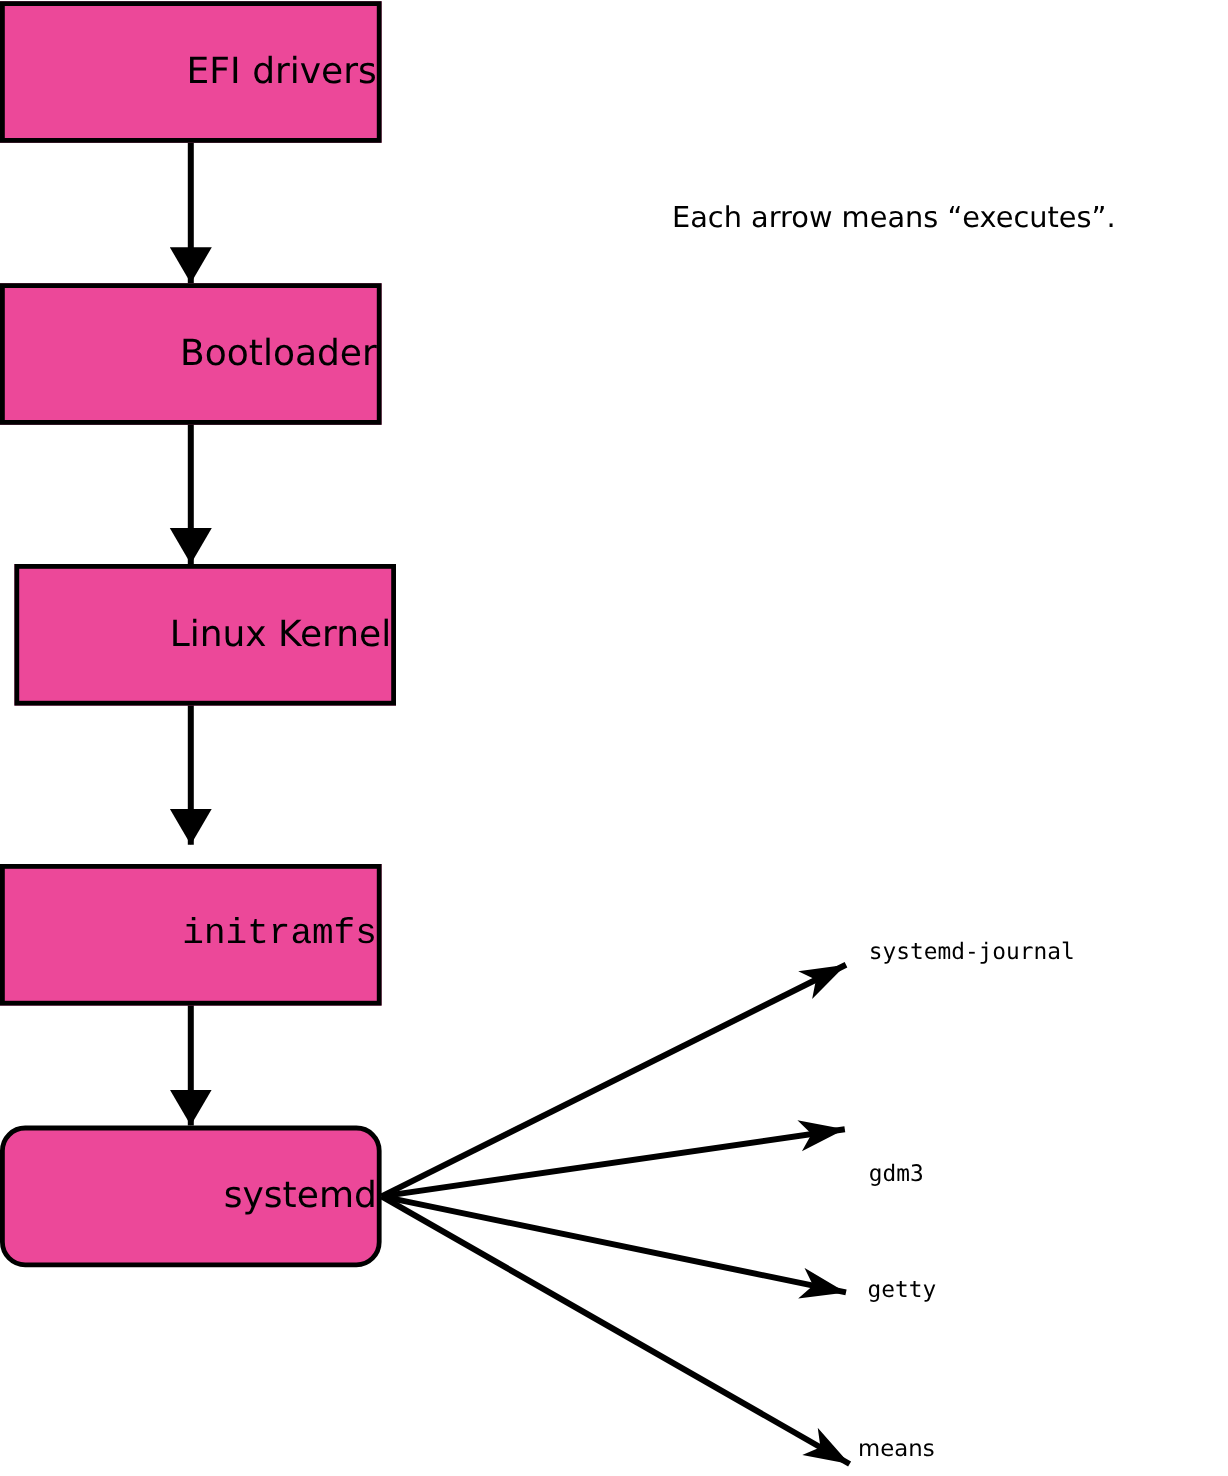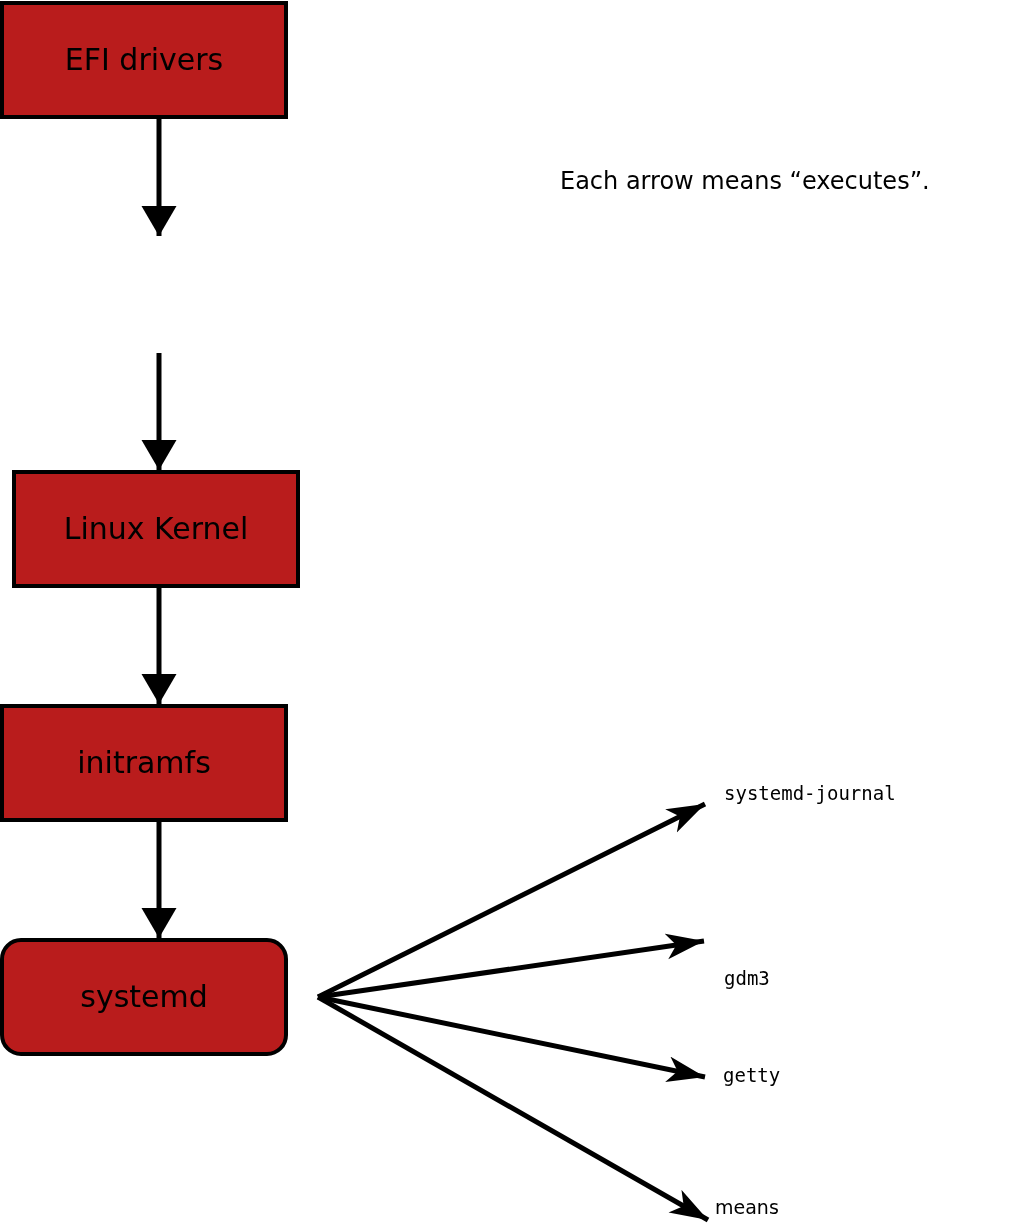--- a/index.html
+++ b/index.html
@@ -19,36 +19,36 @@
   #arrows {
     position: absolute;
     left: 0;
     top: 0;
     width: 1023px;
     height: 1230px;
   }
   .box {
     position: absolute;
     left: 0;
-    width: 288px;
+    width: 318px;
     height: 118px;
     box-sizing: border-box;
     border: 4px solid #000000;
-    background: #b91c1c;
+    background: #ec4899;
     display: flex;
     align-items: center;
-    justify-content: center;
+    justify-content: flex-end;
     font-size: 30px;
     line-height: 1;
     white-space: nowrap;
   }
   #box-efi        { top: 1px;   }
   #box-bootloader { top: 236px; }
   #box-kernel     { top: 470px; margin-left: 12px; }
-  #box-initramfs  { top: 704px; }
+  #box-initramfs  { top: 720px; font-family: Liberation Mono, monospace; }
   #box-systemd    { top: 938px; border-radius: 21px; }
   .target-label {
     position: absolute;
     font-family: "DejaVu Sans Mono", "Liberation Mono", monospace;
     font-size: 19px;
     line-height: 36px;
     white-space: nowrap;
   }
   #label-journal { left: 724px; top: 775px; }
   #label-gdm3    { left: 724px; top: 912px; margin-top: 48px; }
@@ -90,20 +90,23 @@
 
     <line class="stroke-line" x1="318" y1="997" x2="705" y2="804" marker-end="url(#stealth)"></line>
     <line class="stroke-line" x1="318" y1="997" x2="704" y2="941" marker-end="url(#stealth)"></line>
     <line class="stroke-line" x1="318" y1="997" x2="705" y2="1077" marker-end="url(#stealth)"></line>
     <line class="stroke-line" x1="318" y1="997" x2="708" y2="1220" marker-end="url(#stealth)"></line>
   </svg>
 
   <div class="box" id="box-efi">
     <span>EFI drivers</span>
   </div>
+  <div class="box" id="box-bootloader">
+    <span>Bootloader</span>
+  </div>
   <div class="box" id="box-kernel">
     <span>Linux Kernel</span>
   </div>
   <div class="box" id="box-initramfs">
     <span>initramfs</span>
   </div>
   <div class="box" id="box-systemd">
     <span>systemd</span>
   </div>
 

